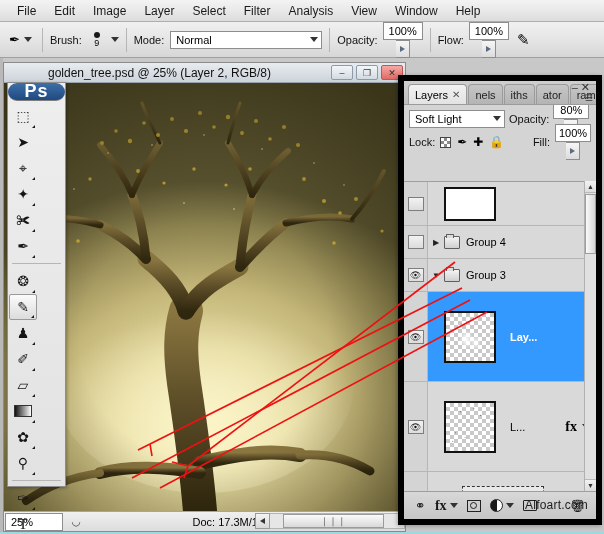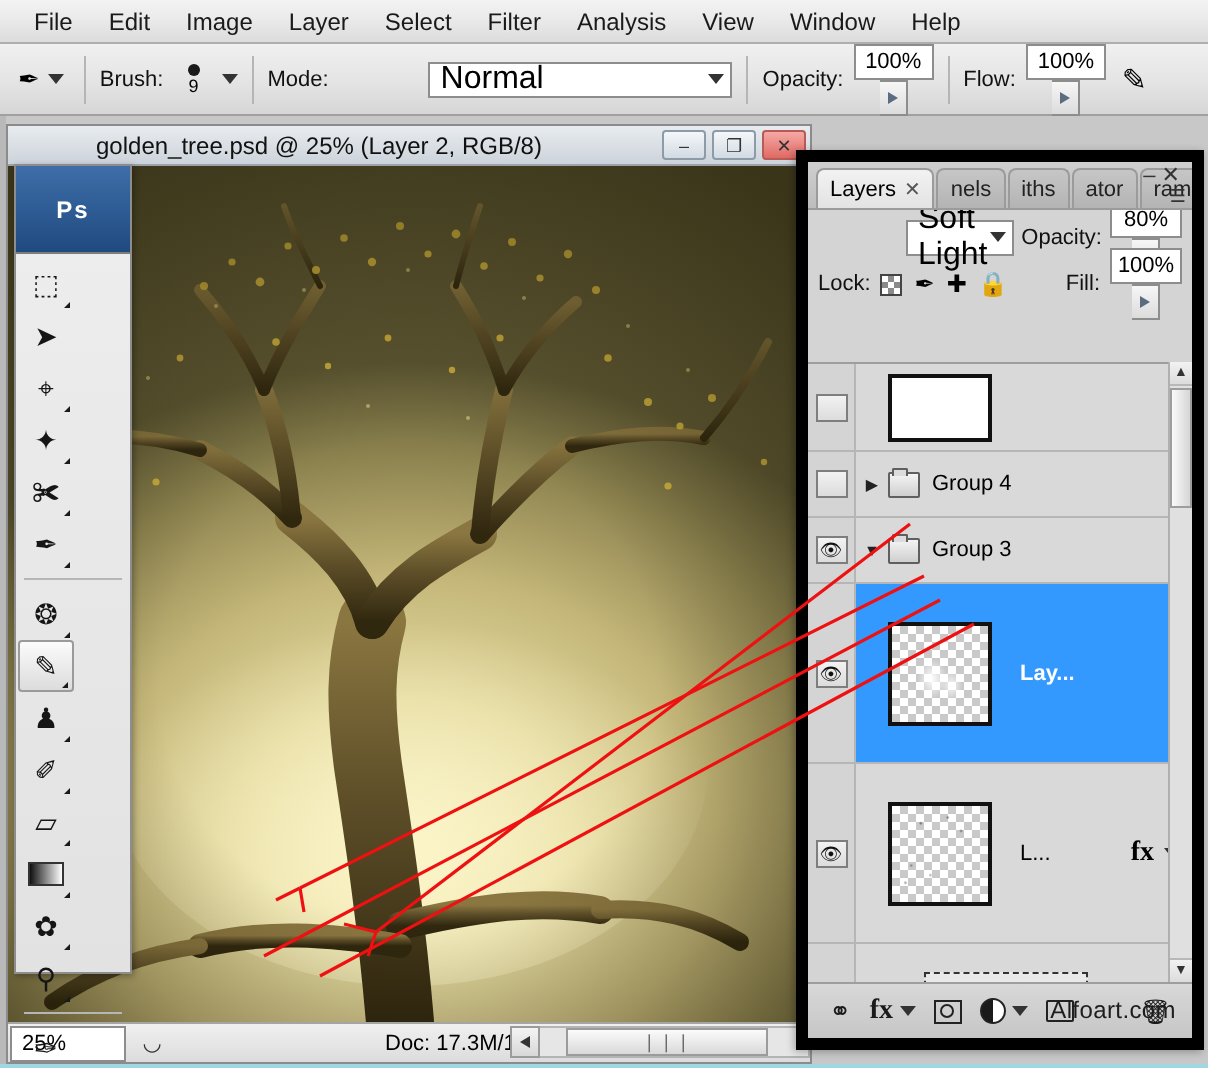--- a/index.html
+++ b/index.html
@@ -38,21 +38,21 @@
   .brush-glyph { font-size:13px; }
   .tri-down {
     width:0;height:0;border-left:4px solid transparent;border-right:4px solid transparent;
     border-top:5px solid #333;
   }
   .brush-prev { display:flex;flex-direction:column;align-items:center;line-height:8px;width:18px; }
   .brush-dot { width:6px;height:6px;border-radius:50%;background:#1a1a1a;margin-bottom:1px;}
   .brush-num { font-size:9px; }
   .combo {
     background:#fff;border:1px solid #8d8d8d; height:18px; display:flex; align-items:center;
-    justify-content:space-between; padding:0 3px 0 5px; font-size:16px;margin-left:44px;
+    justify-content:space-between; padding:0 3px 0 5px; font-size:11px;
   }
   .numbox {
     background:#fff;border:1px solid #8d8d8d;height:18px;display:flex;align-items:center;
     justify-content:center;font-size:11px;padding:0 4px;
   }
   .spin {
     width:14px;height:18px;border:1px solid #8d8d8d;border-left:none;
     background:linear-gradient(to bottom,#f6f6f6,#dcdcdc);
     display:flex;align-items:center;justify-content:center;
   }
@@ -112,24 +112,25 @@
     background: radial-gradient(ellipse 78% 70% at 50% 60%, rgba(0,0,0,0) 40%, rgba(30,25,5,.55) 100%);
   }
 
   
   .toolbar {
     position:absolute; left:7px; top:82px; width:59px; height:405px;
     background:linear-gradient(to bottom,#eeeeee,#e2e2e2);
     border:1px solid #8d8d8d; box-shadow:1px 1px 3px rgba(0,0,0,.3);
   }
   .ps-logo {
-    height:44px; background:linear-gradient(to bottom,#3e6ea8,#1f4a80);
+    height:18px; background:linear-gradient(to bottom,#3e6ea8,#1f4a80);
     display:flex;align-items:center;justify-content:center;
-    color:#fff;font-weight:bold;font-size:12px;letter-spacing:1px;
+    color:#fff;font-weight:bold;font-size:18px;letter-spacing:1px;
     border-bottom:1px solid #7d7d7d;
+    border-radius:10px;
   }
   .tool-grid { display:flex; flex-wrap:wrap; padding:2px 1px; }
   .tcell {
     width:28px;height:26px;display:flex;align-items:center;justify-content:center;
     position:relative; font-size:14px; color:#151515;
   }
   .tcell.sel { background:linear-gradient(to bottom,#fbfbfb,#dcdcdc); border:1px solid #9a9a9a; border-radius:2px; }
   .tcell .corner {
     position:absolute;right:2px;bottom:1px;width:0;height:0;
     border-left:3px solid transparent;border-top:3px solid transparent;border-bottom:3px solid #1a1a1a;

